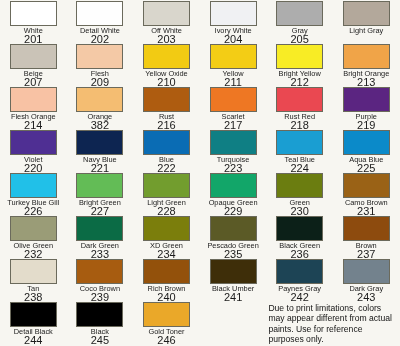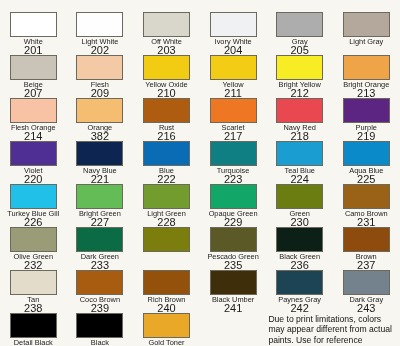--- a/index.html
+++ b/index.html
@@ -19,21 +19,21 @@
     height: 346px;
     background: #f7f6f1;
     box-sizing: border-box;
   }
   .swatch-grid {
     display: grid;
     grid-template-columns: repeat(6, 66.6px);
     grid-template-rows: repeat(8, 43px);
     width: 400px;
     height: 344px;
-    padding-top: 12px;
+    padding-top: 1px;
     box-sizing: border-box;
   }
   .swatch-cell {
     display: flex;
     flex-direction: column;
     align-items: center;
     justify-content: flex-start;
     box-sizing: border-box;
   }
   .swatch-chip {
@@ -85,21 +85,21 @@
       <div class="swatch-cell">
         <div class="swatch-chip" style="background: rgb(255, 255, 255); border-color: rgb(107, 106, 92);"></div>
         <div class="swatch-caption">
           <span class="swatch-name">White</span>
           <span class="swatch-code">201</span>
         </div>
       </div>
       <div class="swatch-cell">
         <div class="swatch-chip" style="background: rgb(254, 254, 254); border-color: rgb(107, 106, 92);"></div>
         <div class="swatch-caption">
-          <span class="swatch-name">Light White</span>
+          <span class="swatch-name">Detail White</span>
           <span class="swatch-code">202</span>
         </div>
       </div>
       <div class="swatch-cell">
         <div class="swatch-chip" style="background: rgb(217, 214, 204); border-color: rgb(107, 106, 92);"></div>
         <div class="swatch-caption">
           <span class="swatch-name">Off White</span>
           <span class="swatch-code">203</span>
         </div>
       </div>
@@ -189,21 +189,21 @@
       <div class="swatch-cell">
         <div class="swatch-chip" style="background: rgb(238, 119, 35); border-color: rgb(107, 106, 92);"></div>
         <div class="swatch-caption">
           <span class="swatch-name">Scarlet</span>
           <span class="swatch-code">217</span>
         </div>
       </div>
       <div class="swatch-cell">
         <div class="swatch-chip" style="background: rgb(234, 72, 81); border-color: rgb(107, 106, 92);"></div>
         <div class="swatch-caption">
-          <span class="swatch-name">Navy Red</span>
+          <span class="swatch-name">Rust Red</span>
           <span class="swatch-code">218</span>
         </div>
       </div>
       <div class="swatch-cell">
         <div class="swatch-chip" style="background: rgb(91, 37, 129); border-color: rgb(107, 106, 92);"></div>
         <div class="swatch-caption">
           <span class="swatch-name">Purple</span>
           <span class="swatch-code">219</span>
         </div>
       </div>
@@ -300,20 +300,24 @@
       </div>
       <div class="swatch-cell">
         <div class="swatch-chip" style="background: rgb(11, 107, 69); border-color: rgb(107, 106, 92);"></div>
         <div class="swatch-caption">
           <span class="swatch-name">Dark Green</span>
           <span class="swatch-code">233</span>
         </div>
       </div>
       <div class="swatch-cell">
         <div class="swatch-chip" style="background: rgb(123, 126, 12); border-color: rgb(107, 106, 92);"></div>
+        <div class="swatch-caption">
+          <span class="swatch-name">XD Green</span>
+          <span class="swatch-code">234</span>
+        </div>
       </div>
       <div class="swatch-cell">
         <div class="swatch-chip" style="background: rgb(91, 90, 38); border-color: rgb(107, 106, 92);"></div>
         <div class="swatch-caption">
           <span class="swatch-name">Pescado Green</span>
           <span class="swatch-code">235</span>
         </div>
       </div>
       <div class="swatch-cell">
         <div class="swatch-chip" style="background: rgb(12, 32, 24); border-color: rgb(107, 106, 92);"></div>

